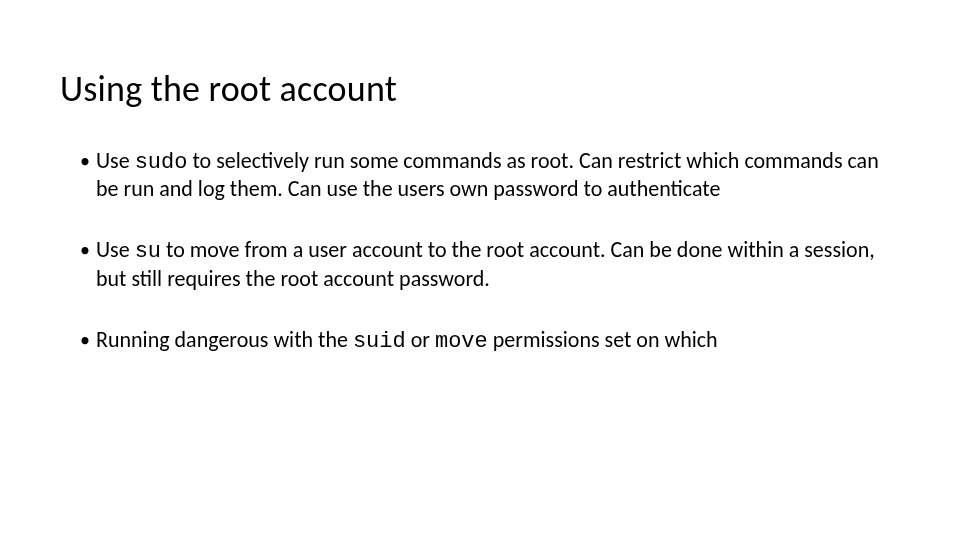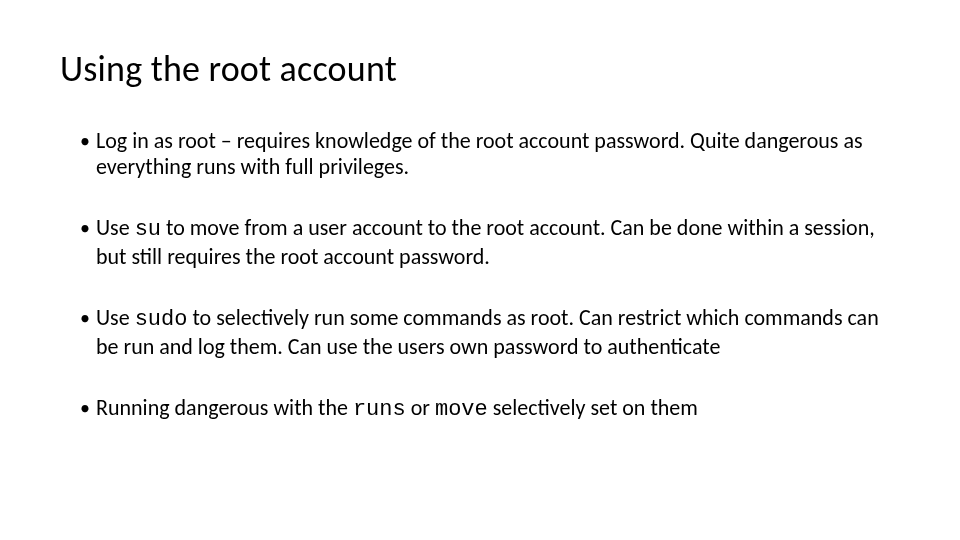--- a/index.html
+++ b/index.html
@@ -9,21 +9,21 @@
     height: 540px;
     background: #ffffff;
     font-family: Calibri, "Segoe UI", Arial, sans-serif;
     color: #000000;
   }
   .slide {
     position: relative;
     width: 960px;
     height: 540px;
     box-sizing: border-box;
-    padding: 50px 60px 0 60px;
+    padding: 70px 60px 0 60px;
   }
   .title {
     font-size: 36px;
     font-weight: 400;
     letter-spacing: 0.2px;
     margin: 0 0 38px 0;
     line-height: 1.1;
   }
   ul.bullets {
     list-style: none;
@@ -50,25 +50,22 @@
   }
 </style>
 </head>
 <body>
 
 <div class="slide">
   <h1 class="title">Using the root account</h1>
 
   <ul class="bullets">
     <li>
-      <span>Log in as root – requires knowledge of the root account password. Quite dangerous as everything runs with full privileges.</span>
+      <span>Use </span><span class="mono">sudo</span><span> to selectively run some commands as root. Can restrict which commands can be run and log them.  Can use the users own password to authenticate</span>
     </li>
     <li>
       <span>Use </span><span class="mono">su</span><span> to move from a user account to the root account. Can be done within a session, but still requires the root account password.</span>
     </li>
     <li>
-      <span>Use </span><span class="mono">sudo</span><span> to selectively run some commands as root. Can restrict which commands can be run and log them.  Can use the users own password to authenticate</span>
-    </li>
-    <li>
-      <span>Running dangerous with the </span><span class="mono">runs</span><span> or </span><span class="mono">move</span><span> selectively set on them</span>
+      <span>Running dangerous with the </span><span class="mono">suid</span><span> or </span><span class="mono">move</span><span> permissions set on which</span>
     </li>
   </ul>
 </div>
 
 </body></html>

